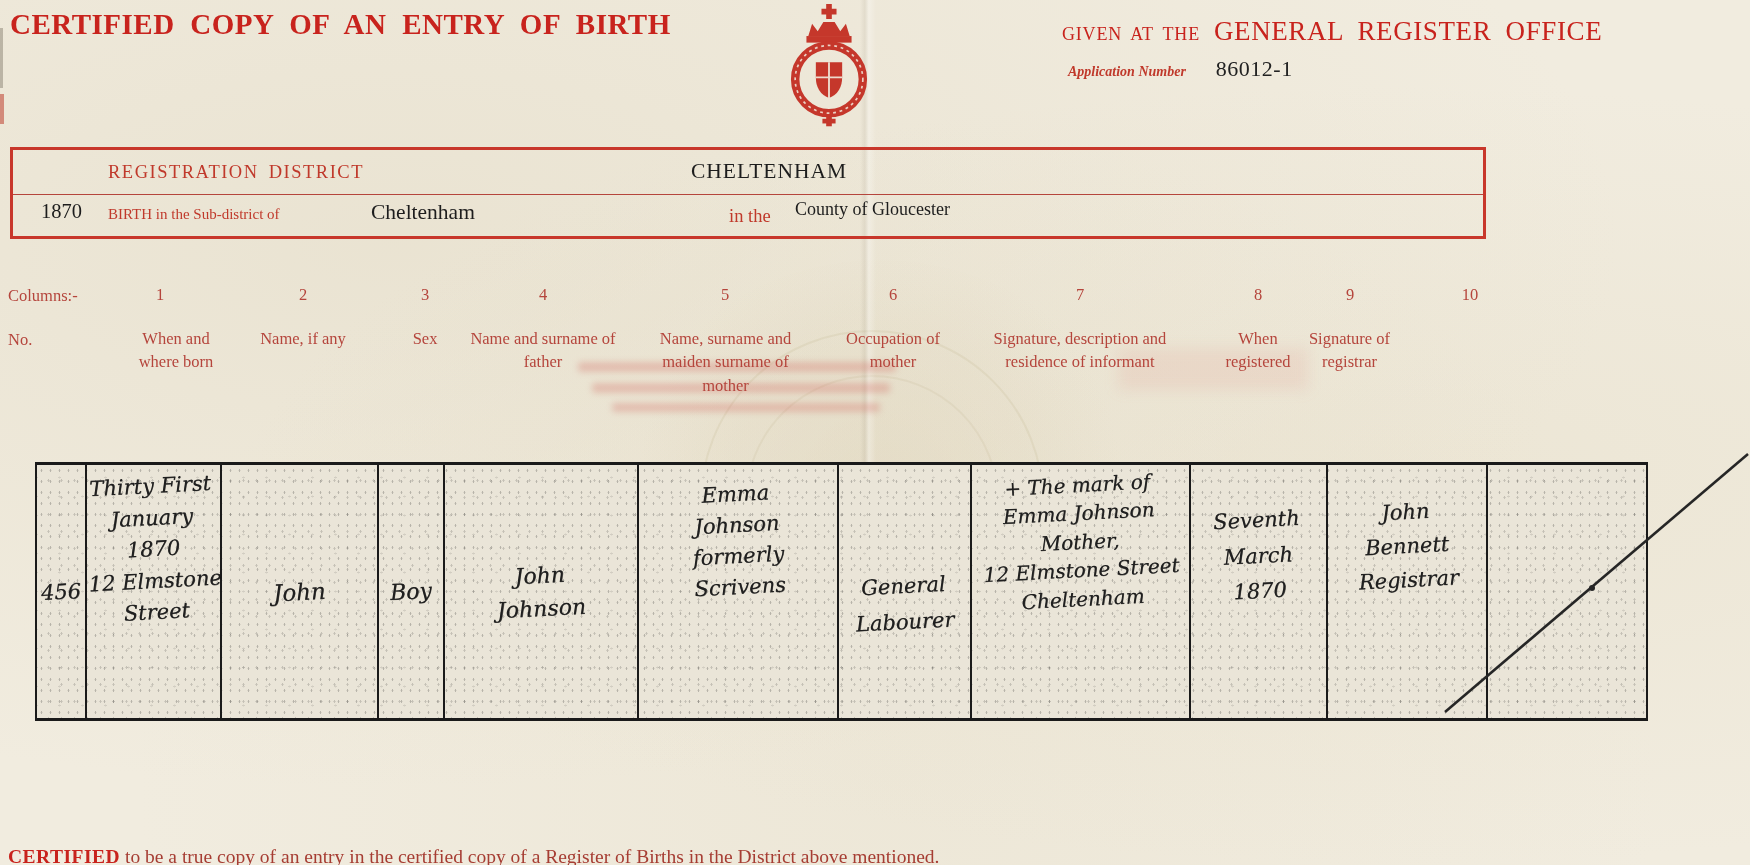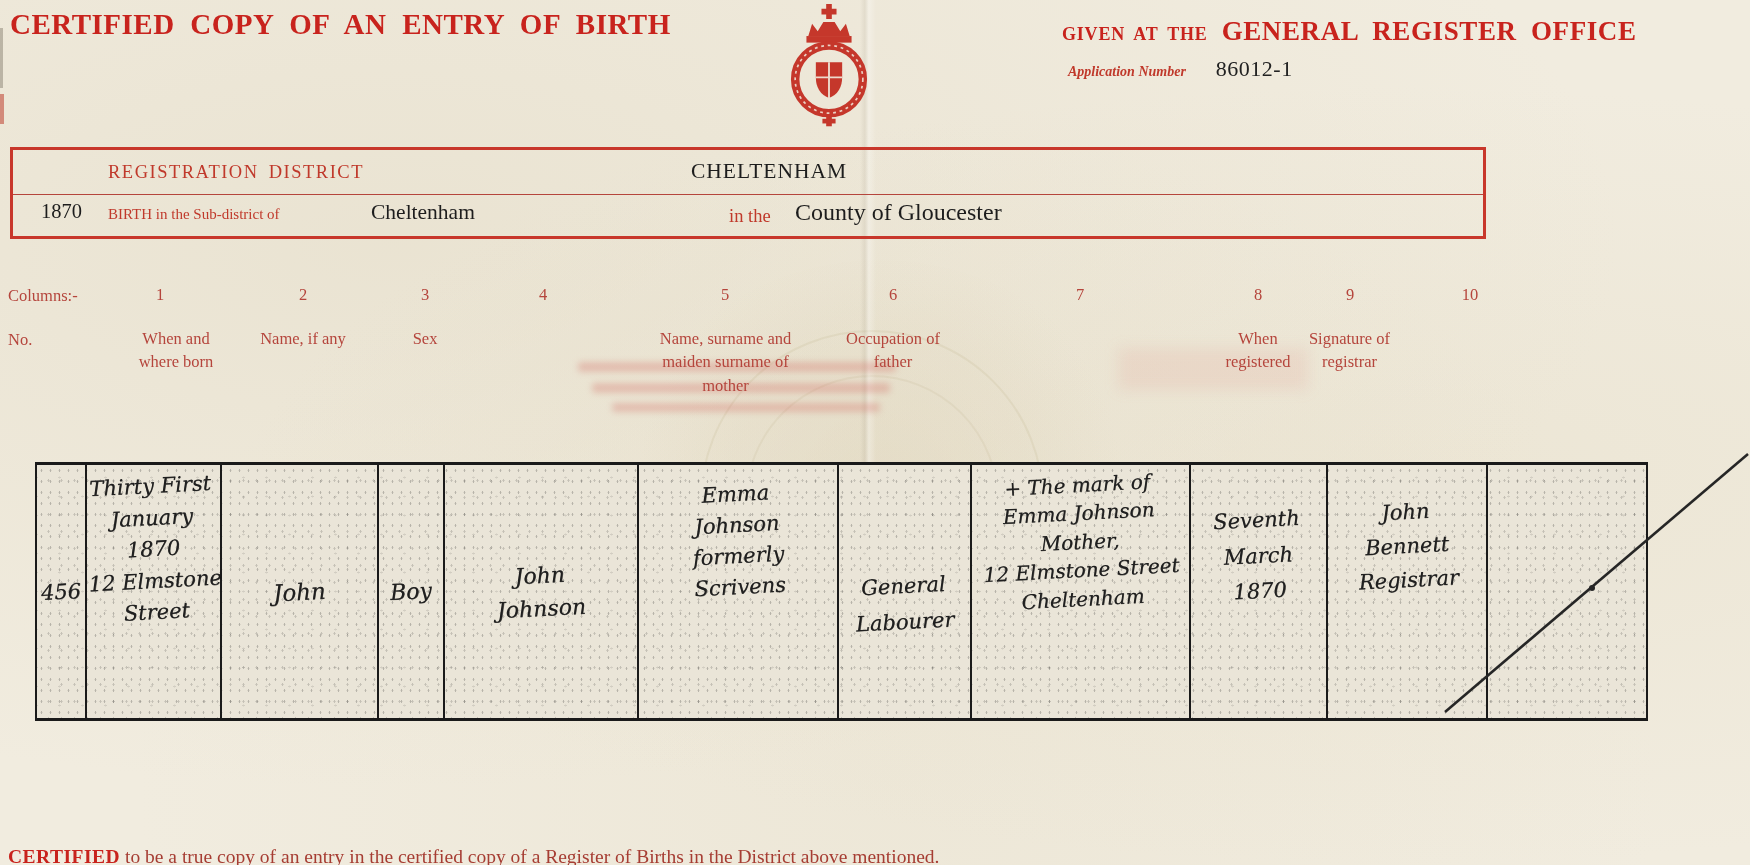--- a/index.html
+++ b/index.html
@@ -28,38 +28,38 @@
   .sm1{left:578px;top:362px;width:318px;height:10px;}
   .sm2{left:592px;top:383px;width:298px;height:10px;}
   .sm3{left:612px;top:403px;width:268px;height:9px;}
   .sm4{left:1118px;top:348px;width:190px;height:42px;background:rgba(222,124,112,0.12);filter:blur(7px);}
 
   
   .title-left{left:10px;top:8px;font-size:29px;font-weight:bold;color:#c8231d;
     letter-spacing:0.5px;word-spacing:8px;}
   .crest{left:782px;top:2px;}
   .title-right{left:1062px;top:16px;display:flex;align-items:baseline;gap:14px;
-    color:#c8231d;font-weight:bold;white-space:nowrap;}
+    color:#c8231d;font-weight:normal;white-space:nowrap;}
   .given{font-size:18px;letter-spacing:0.8px;word-spacing:4px;}
   .gro{font-size:27px;letter-spacing:0.6px;word-spacing:7px;}
   .app-row{left:1068px;top:56px;display:flex;align-items:baseline;gap:30px;}
   .app-label{color:#c0392b;font-style:italic;font-weight:bold;font-size:14px;}
   .app-value{color:#222;font-size:22px;letter-spacing:0.5px;}
 
   
   .reg-box{left:10px;top:147px;width:1470px;height:86px;border:3px solid #c8372b;}
   .reg-sep{position:absolute;left:0;right:0;top:44px;border-top:1.5px solid #b5453c;}
   .reg-box span{position:absolute;white-space:nowrap;}
   .reg-district-label{left:95px;top:12px;font-size:18.5px;color:#c0392b;letter-spacing:1.5px;word-spacing:4px;}
   .reg-district-value{left:678px;top:9px;font-size:21.5px;color:#1d1d1d;letter-spacing:1px;}
   .reg-year{left:28px;top:50px;font-size:20.5px;color:#1d1d1d;}
   .reg-birth-label{left:95px;top:56px;font-size:15px;color:#c0392b;}
   .reg-subdistrict{left:358px;top:50px;font-size:21.5px;color:#1d1d1d;}
   .reg-inthe{left:716px;top:56px;font-size:18.5px;color:#c0392b;}
-  .reg-county{left:782px;top:49px;font-size:24px;color:#1d1d1d;}
+  .reg-county{left:782px;top:49px;font-size:18px;color:#1d1d1d;}
 
   
   .colhead{color:#b5453c;font-size:16.5px;}
   .columns-label{left:8px;top:286px;}
   .no-label{left:8px;top:330px;text-align:center;}
   .cnum{top:285px;width:50px;text-align:center;}
   .cn1{left:135px;} .cn2{left:278px;} .cn3{left:400px;} .cn4{left:518px;} .cn5{left:700px;}
   .cn6{left:868px;} .cn7{left:1055px;} .cn8{left:1233px;} .cn9{left:1325px;} .cn10{left:1445px;}
   .chead{top:327px;text-align:center;line-height:1.42;}
   .ch1{left:126px;width:100px;} .ch2{left:238px;width:130px;} .ch3{left:395px;width:60px;}
@@ -163,22 +163,24 @@
   <span class="abs colhead cnum cn5">5</span>
   <span class="abs colhead cnum cn6">6</span>
   <span class="abs colhead cnum cn7">7</span>
   <span class="abs colhead cnum cn8">8</span>
   <span class="abs colhead cnum cn9">9</span>
   <span class="abs colhead cnum cn10">10</span>
 
   <div class="abs colhead chead ch1">When and where born</div>
   <div class="abs colhead chead ch2">Name, if any</div>
   <div class="abs colhead chead ch3">Sex</div>
+  <div class="abs colhead chead ch4">Name and surname of father</div>
   <div class="abs colhead chead ch5">Name, surname and maiden surname of mother</div>
-  <div class="abs colhead chead ch6">Occupation of father</div>
+  <div class="abs colhead chead ch6">Occupation of mother</div>
+  <div class="abs colhead chead ch7">Signature, description and residence of informant</div>
   <div class="abs colhead chead ch8">When registered</div>
   <div class="abs colhead chead ch9">Signature of registrar</div>
 
   <div class="abs register">
     <div class="cell cell-no">
       <div class="hw">
           <div>456</div>
         </div>
     </div>
     <div class="cell cell-c1">

